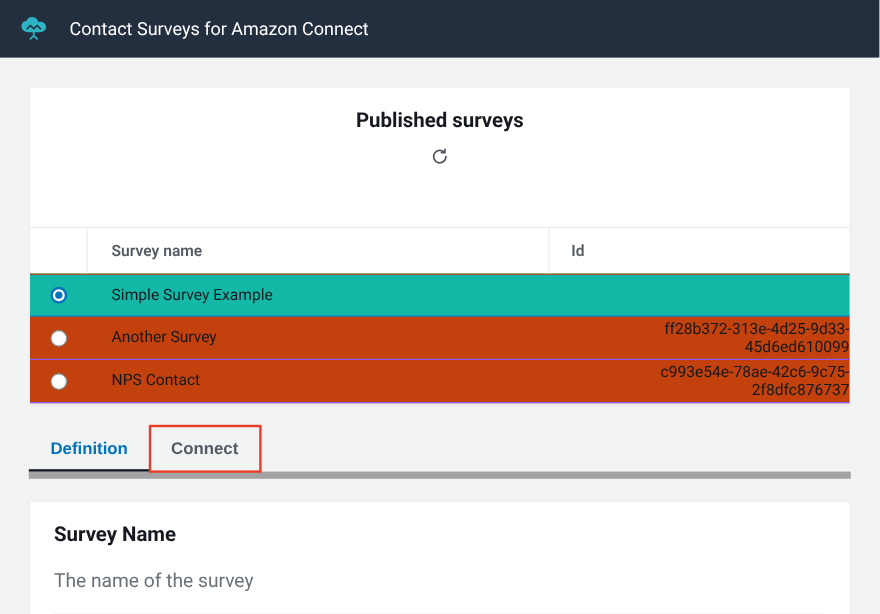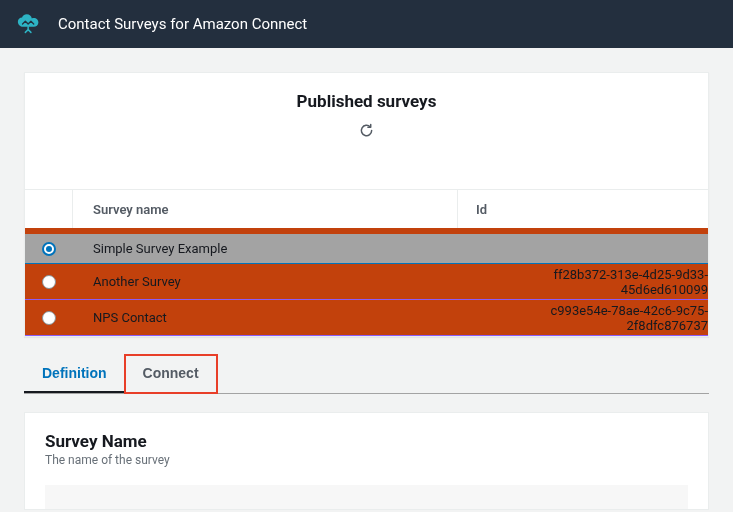--- a/index.html
+++ b/index.html
@@ -105,22 +105,22 @@
       display: flex;
       align-items: center;
       height: 36px;
       border-bottom: 1px solid #8b5cf6;
       font-size: 13px;
       color: #16191f;
       background: #c2410c;
       cursor: pointer;
     }
     .td-row.selected {
-      background: #a3a3a3;
-      border-top: 6px solid #c2410c;
+      background: #14b8a6;
+      border-top: 1px solid #c2410c;
       border-bottom: 1px solid #0073bb;
       margin-top: -1px;
     }
     .radio {
       width: 14px;
       height: 14px;
       border: 1px solid #879196;
       border-radius: 50%;
       display: flex;
       align-items: center;
@@ -133,21 +133,21 @@
     .radio.checked::after {
       content: "";
       width: 6px;
       height: 6px;
       background: #0073bb;
       border-radius: 50%;
     }
     .tabs {
       display: flex;
       margin-top: 18px;
-      border-bottom: 1px solid #a3a3a3;
+      border-bottom: 6px solid #a3a3a3;
     }
     .tab {
       padding: 10px 18px;
       font-size: 14px;
       font-weight: 600;
       color: #545b64;
       cursor: pointer;
       border-bottom: 2px solid transparent;
       background: none;
       border-left: none;
@@ -167,23 +167,23 @@
       border: 1px solid #eaeded;
       margin-top: 18px;
       padding: 18px 20px 0 20px;
     }
     .form-title {
       font-size: 17px;
       font-weight: 700;
       color: #16191f;
     }
     .form-desc {
-      font-size: 12px;
+      font-size: 16px;
       color: #687078;
-      margin-top: 2px;
+      margin-top: 18px;
     }
     .form-input {
       margin-top: 18px;
       background: #f7f7f7;
       height: 24px;
       width: 100%;
     }
   </style>
 </head>
 <body>

